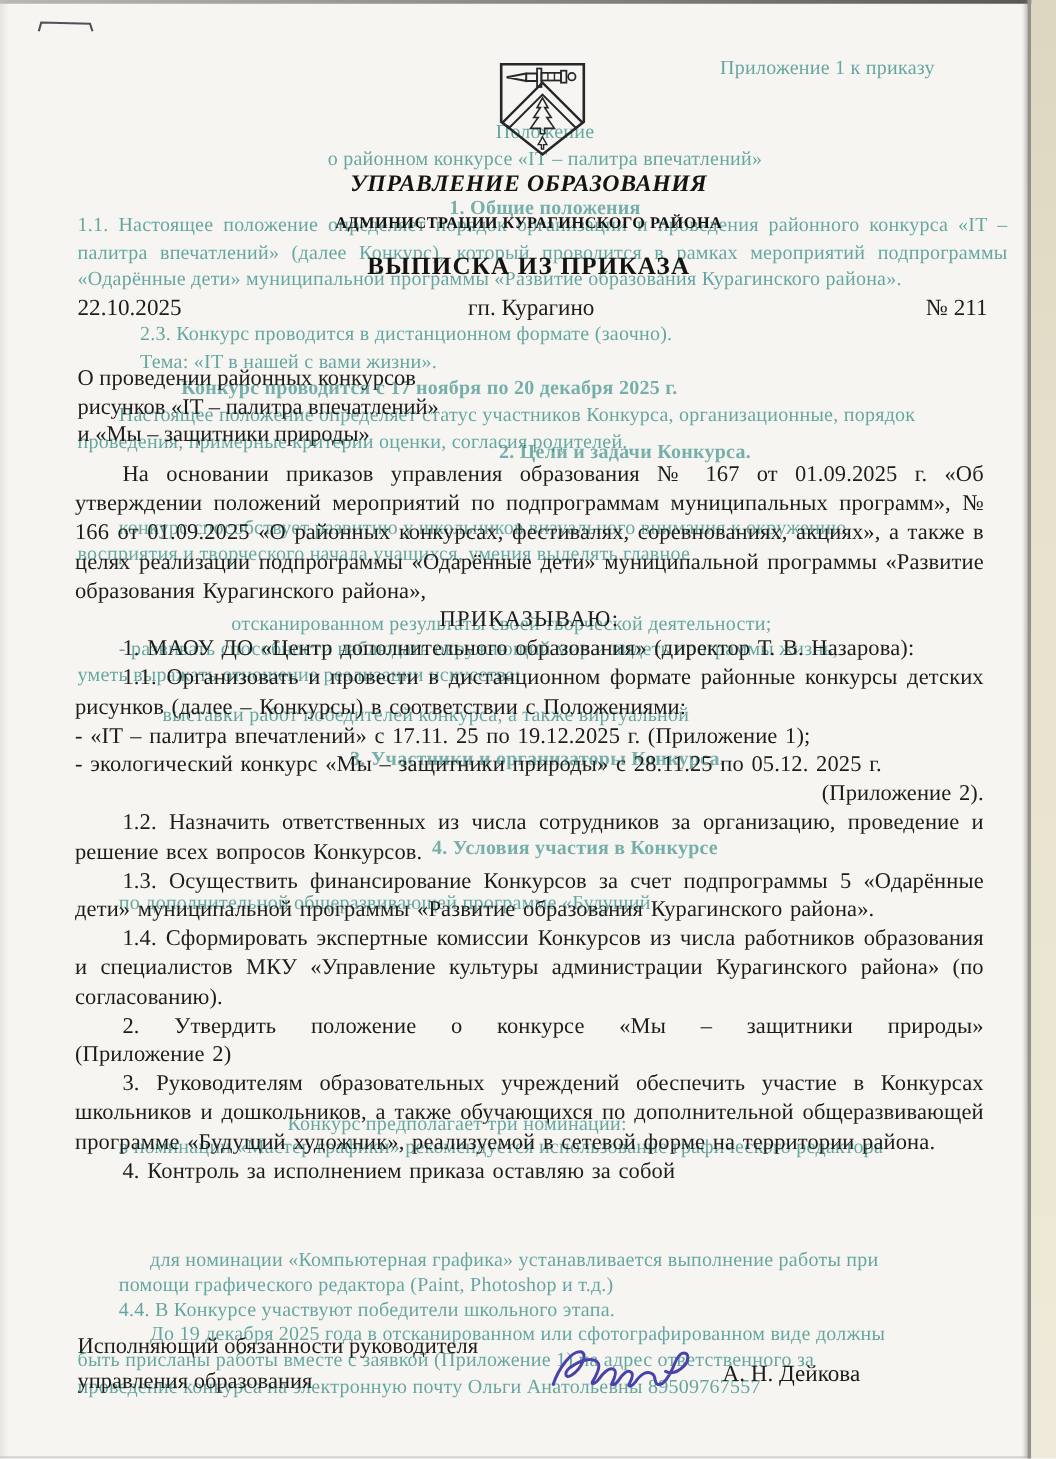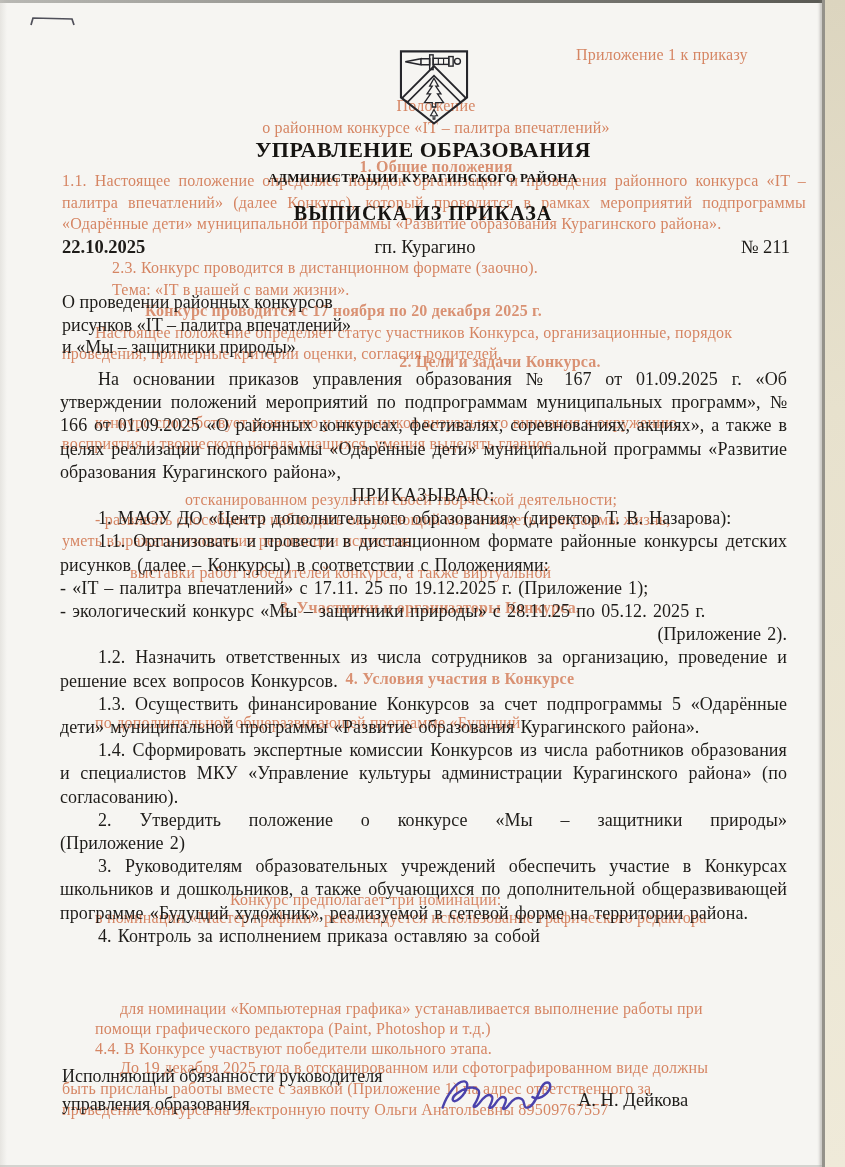--- a/index.html
+++ b/index.html
@@ -11,36 +11,36 @@
     background:linear-gradient(90deg,rgba(110,110,104,.45),rgba(70,70,64,.9));z-index:5;}
   .scan-right-strip{position:absolute;top:0;right:0;bottom:0;width:20px;
     background:linear-gradient(180deg,#dcd5bf 0%,#e7e1cd 35%,#efead9 100%);z-index:5;}
   .scan-right-line{position:absolute;top:0;right:20px;bottom:0;width:3px;background:#94928a;
     box-shadow:-2px 0 3px rgba(120,118,110,.45);z-index:5;}
   .scan-bottom{position:absolute;left:0;bottom:0;right:20px;height:2px;background:rgba(150,148,142,.35);z-index:5;}
   .scan-left{position:absolute;left:0;top:0;bottom:0;width:7px;
     background:linear-gradient(90deg,rgba(200,198,192,.35),rgba(200,198,192,0));z-index:5;}
 
   
-  .bleed{position:absolute;color:#c2410c;opacity:.62;filter:blur(.6px);
+  .bleed{position:absolute;color:#0f766e;opacity:.62;filter:blur(.6px);
     font-size:16px;line-height:21.5px;letter-spacing:.2px;z-index:1;}
   .bleed-c{text-align:center;}
   .bleed-j{text-align:justify;}
   .bleed-b{font-weight:700;opacity:.55;}
 
   
   .front{position:absolute;inset:0;z-index:2;color:#1e1c19;}
   .staple{position:absolute;left:28px;top:14px;}
   .crest{position:absolute;left:390px;top:47px;}
   .hline{position:absolute;left:60px;width:726px;text-align:center;font-weight:700;color:#161411;}
-  .h1{top:137px;font-size:22px;letter-spacing:.5px;}
+  .h1{top:137px;font-size:19px;letter-spacing:.5px;font-style:italic;}
   .h2{top:170px;font-size:13px;letter-spacing:.4px;}
   .h3{top:202px;font-size:20px;letter-spacing:1px;}
   .meta{position:absolute;left:60px;top:237px;width:730px;height:24px;font-size:18.5px;}
-  .meta .date{position:absolute;left:2px;top:0;font-weight:bold;}
+  .meta .date{position:absolute;left:2px;top:0;}
   .meta .place{position:absolute;left:0;right:0;top:0;text-align:center;}
   .meta .num{position:absolute;right:0;top:0;}
   .subject{position:absolute;left:62px;top:291px;font-size:18px;line-height:22.5px;}
 
   .doc-body{position:absolute;left:60px;top:368px;width:727px;
     font-size:18px;line-height:23.2px;word-spacing:1.5px;letter-spacing:.1px;}
   .doc-body p{margin:0;padding:0;}
   .pj{text-align:justify;text-indent:38px;}
   .pjf{text-align:justify;text-align-last:justify;text-indent:38px;}
   .pc{text-align:center;padding-left:100px;letter-spacing:1px;}

